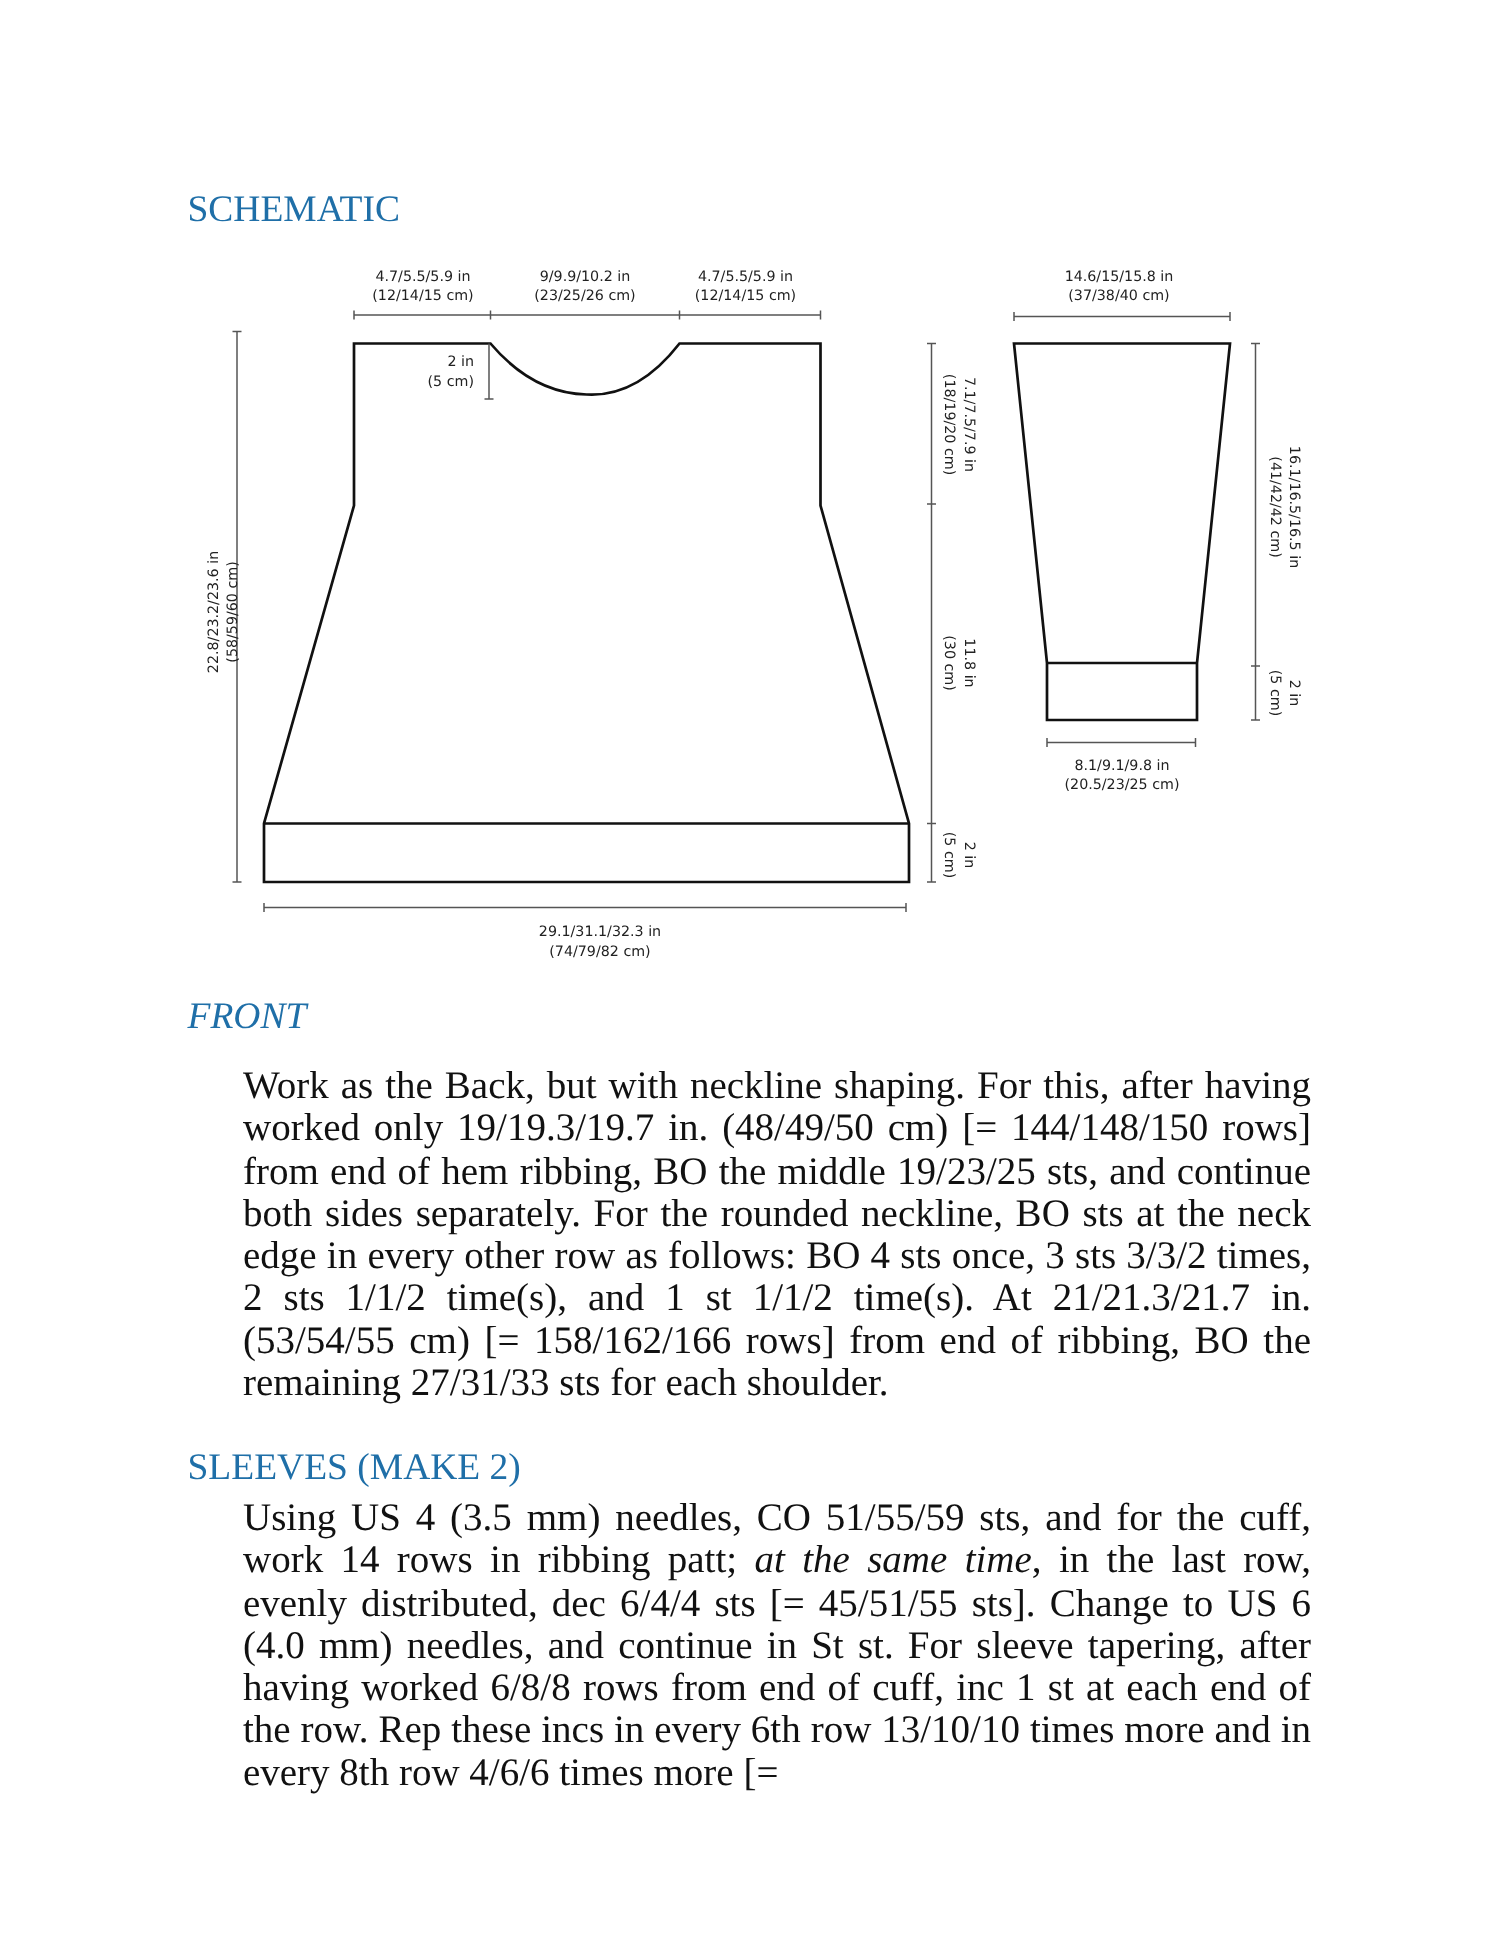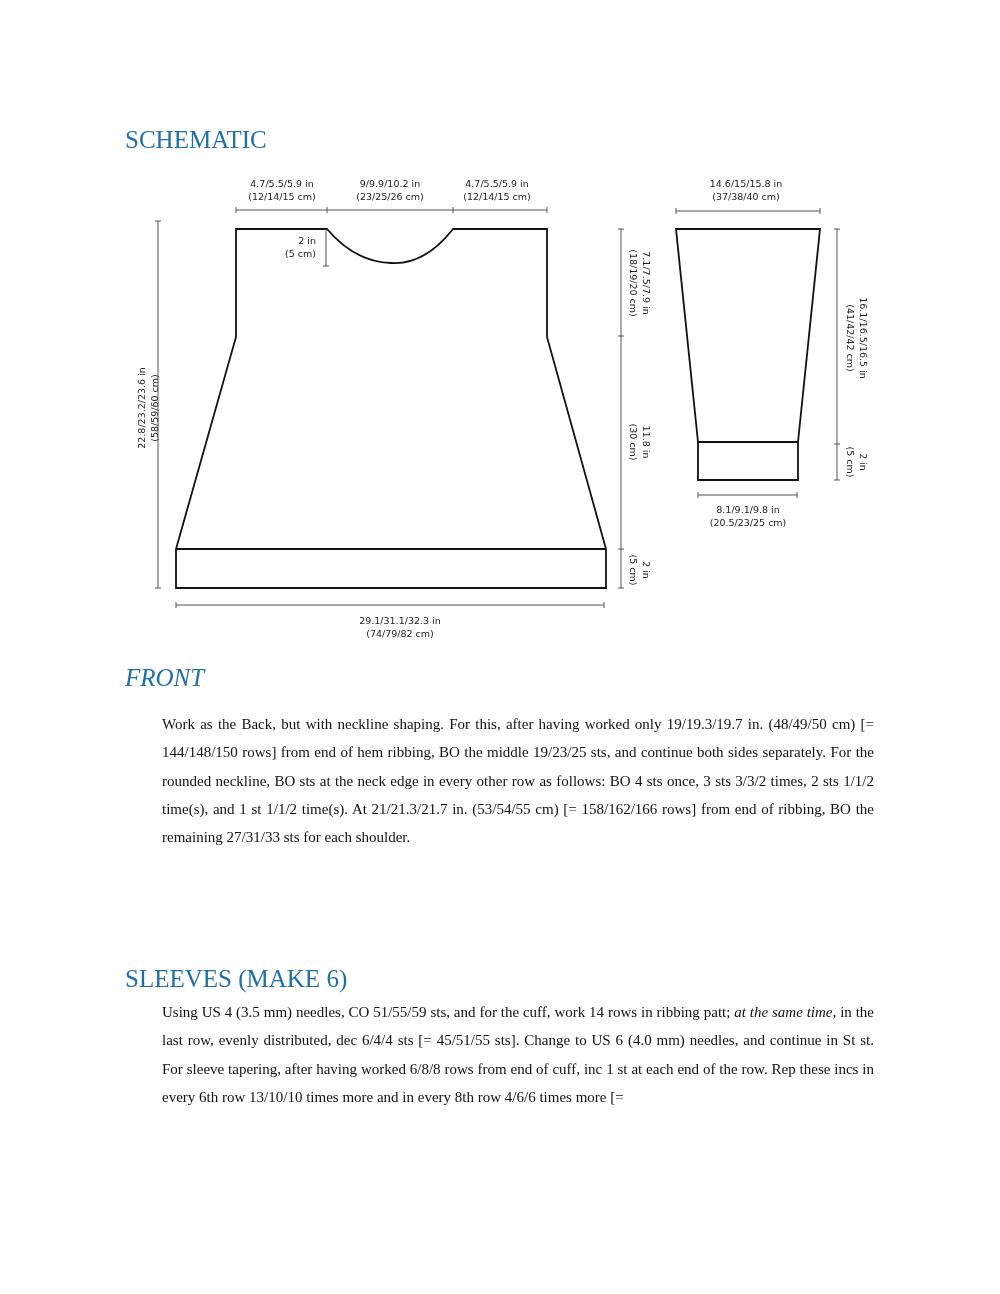--- a/index.html
+++ b/index.html
@@ -6,21 +6,21 @@
   body { width: 1000px; height: 1294px; position: relative; overflow: hidden; }
   .heading {
     position: absolute; left: 125px;
     font-family: "Liberation Serif", "DejaVu Serif", serif;
     color: #1f6fa8; font-size: 25px; font-weight: normal; margin: 0;
     letter-spacing: 0px;
   }
   .para {
     position: absolute; left: 162px; width: 712px;
     font-family: "Liberation Serif", "DejaVu Serif", serif;
-    font-size: 15px; line-height: 28.3px; color: #111;
+    font-size: 26px; line-height: 28.3px; color: #111;
     text-align: justify; margin: 0;
   }
   .para em { }
   svg { position: absolute; left: 0; top: 0; }
   .dim { font-family: "DejaVu Sans", "Liberation Sans", sans-serif; font-size: 9.5px; fill: #222; }
   .shape { fill: none; stroke: #111; stroke-width: 1.8; }
   .dline { stroke: #555; stroke-width: 1; fill: none; }
 </style>
 </head>
 <body>
@@ -122,14 +122,14 @@
     <line class="dline" x1="698" y1="492" x2="698" y2="498"></line>
     <line class="dline" x1="797" y1="492" x2="797" y2="498"></line>
   </g>
   <text class="dim" x="748" y="513" text-anchor="middle">8.1/9.1/9.8 in</text>
   <text class="dim" x="748" y="526" text-anchor="middle">(20.5/23/25 cm)</text>
 </svg>
 
 <h2 class="heading" style="top:664px;font-style:italic;">FRONT</h2>
 <p class="para" style="top:710px;">Work as the Back, but with neckline shaping. For this, after having worked only 19/19.3/19.7 in. (48/49/50 cm) [= 144/148/150 rows] from end of hem ribbing, BO the middle 19/23/25 sts, and continue both sides separately. For the rounded neckline, BO sts at the neck edge in every other row as follows: BO 4 sts once, 3 sts 3/3/2 times, 2 sts 1/1/2 time(s), and 1 st 1/1/2 time(s). At 21/21.3/21.7 in. (53/54/55 cm) [= 158/162/166 rows] from end of ribbing, BO the remaining 27/31/33 sts for each shoulder.</p>
 
-<h2 class="heading" style="top:965px;">SLEEVES (MAKE 6)</h2>
+<h2 class="heading" style="top:965px;">SLEEVES (MAKE 2)</h2>
 <p class="para" style="top:998px;"><span>Using US 4 (3.5 mm) needles, CO 51/55/59 sts, and for the cuff, work 14 rows in ribbing patt; </span><em>at the same time</em><span>, in the last row, evenly distributed, dec 6/4/4 sts [= 45/51/55 sts]. Change to US 6 (4.0 mm) needles, and continue in St st. For sleeve tapering, after having worked 6/8/8 rows from end of cuff, inc 1 st at each end of the row. Rep these incs in every 6th row 13/10/10 times more and in every 8th row 4/6/6 times more [=</span></p>
 
 </body></html>

